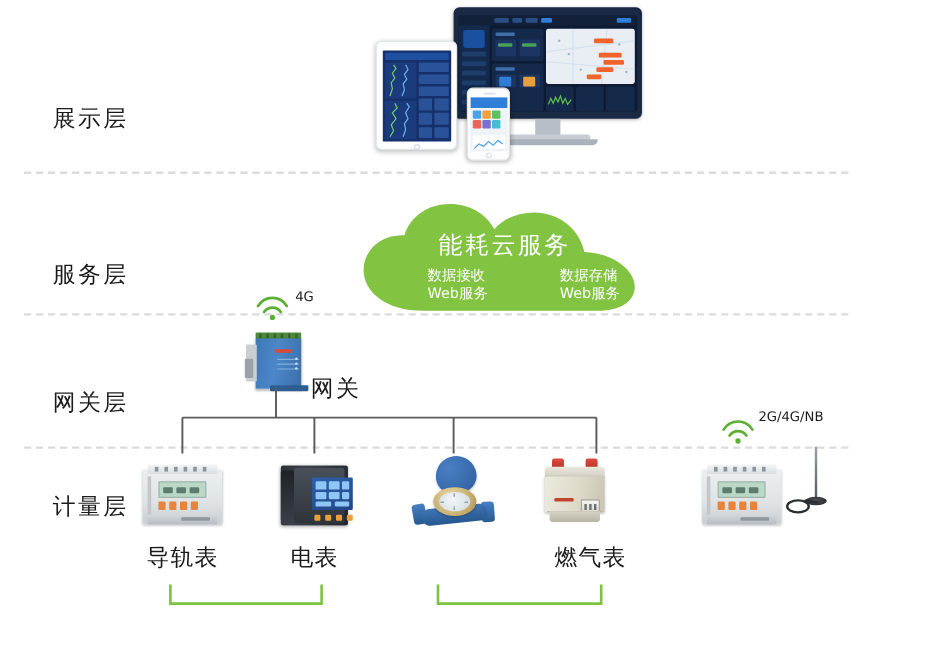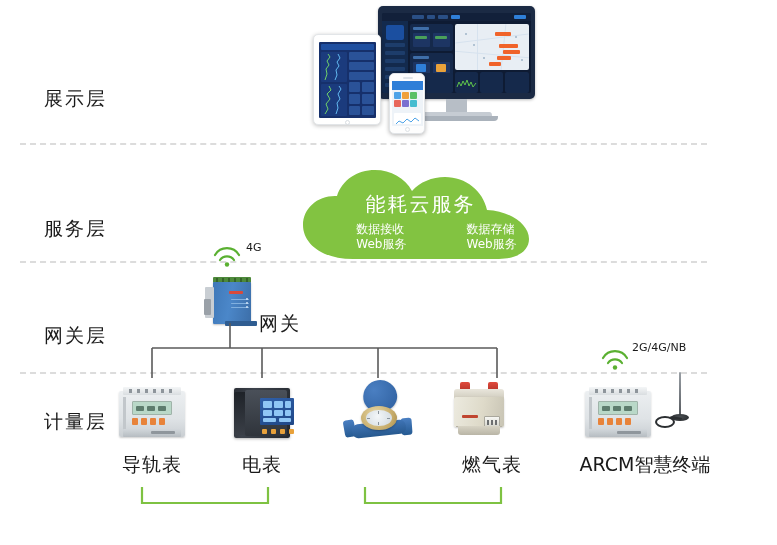--- a/index.html
+++ b/index.html
@@ -659,21 +659,20 @@
     </div>
   </div>
 
   <div class="antenna" style="left:655px;top:372px;">
     <div class="ant-rod"></div>
     <div class="ant-base"></div>
     <div class="ant-wire"></div>
     <div class="ant-cable"></div>
   </div>
 
-  <div class="arcm-label">ARCM智慧终端</div>
 
   <svg class="bracket" style="left:140px;top:485px;" width="130" height="22">
     <path d="M2,2 L2,18 L128,18 L128,2" fill="none" stroke="#7ec242" stroke-width="2.2"></path>
   </svg>
 
   <svg class="bracket" style="left:363px;top:485px;" width="140" height="22">
     <path d="M2,2 L2,18 L138,18 L138,2" fill="none" stroke="#7ec242" stroke-width="2.2"></path>
   </svg>
 
 </div>

